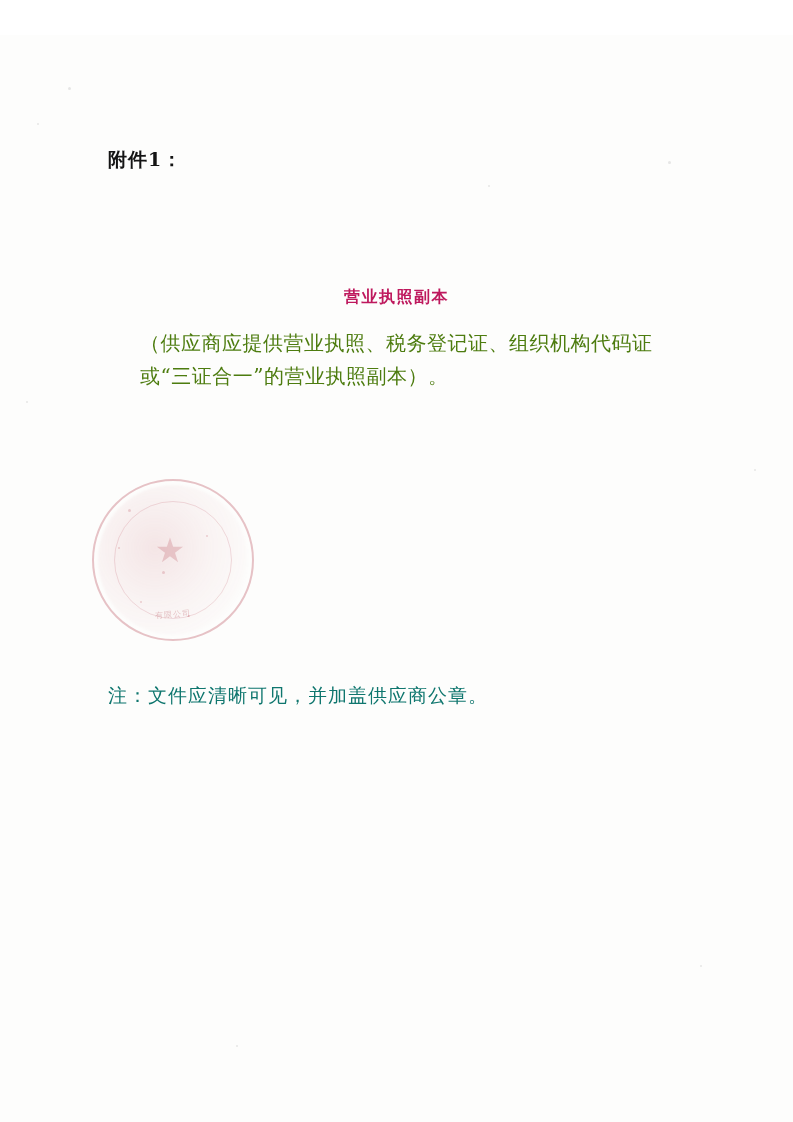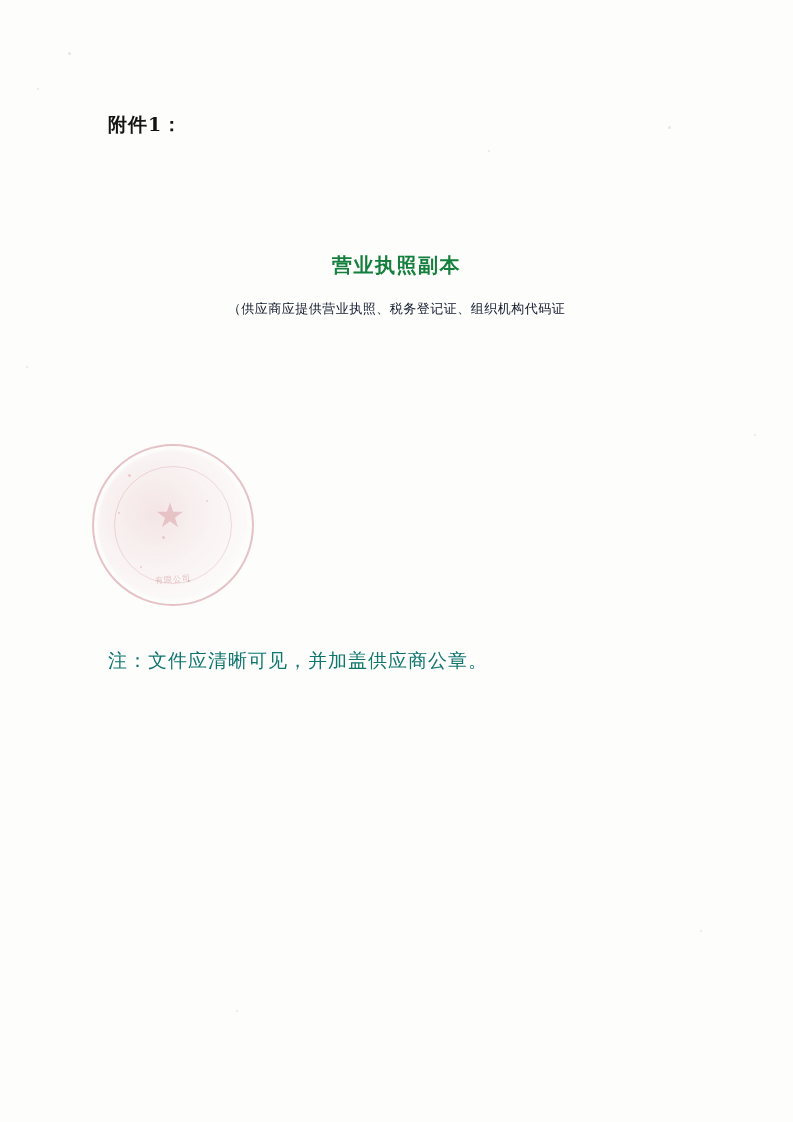--- a/index.html
+++ b/index.html
@@ -14,20 +14,21 @@
     color: #111111;
     overflow: hidden;
     position: relative;
   }
 
   
   .page {
     position: absolute;
     inset: 0;
     background: #fdfdfc;
+    margin-top: 35px;
   }
 
   .scan-noise {
     position: absolute;
     inset: 0;
     pointer-events: none;
     opacity: 0.5;
   }
 
   .speck {
@@ -48,36 +49,35 @@
   }
 
   .doc-title {
     position: absolute;
     left: 0;
     right: 0;
     top: 252px;
     text-align: center;
     font-family: "DejaVu Serif", serif;
     font-weight: bold;
-    font-size: 20px;
+    font-size: 16px;
     letter-spacing: 1.5px;
-    color: #15803d;
+    color: #be185d;
   }
 
   .doc-subtitle {
     position: absolute;
     left: 140px;
     width: 513px;
     top: 292px;
-    text-align: center;
     font-family: "DejaVu Serif", serif;
-    font-size: 13px;
+    font-size: 20px;
     line-height: 33px;
     letter-spacing: 0.5px;
-    color: #0f172a;
+    color: #4d7c0f;
   }
   .doc-subtitle .line2 {
     display: block;
   }
 
   .note {
     position: absolute;
     left: 108px;
     top: 648px;
     font-family: "DejaVu Serif", serif;
@@ -158,20 +158,21 @@
     <div class="speck" style="left:236px; top:1010px; width:2px; height:2px;"></div>
     <div class="speck" style="left:700px; top:930px; width:2px; height:2px;"></div>
   </div>
 
   <div class="attachment-label">附件1：</div>
 
   <div class="doc-title">营业执照副本</div>
 
   <div class="doc-subtitle">
     <span class="line1">（供应商应提供营业执照、税务登记证、组织机构代码证</span>
+    <span class="line2">或“三证合一”的营业执照副本）。</span>
   </div>
 
   <div class="seal">
     <div class="seal-wash"></div>
     <div class="seal-ring"></div>
     <div class="seal-ring inner"></div>
     <div class="seal-star">★</div>
     <div class="seal-arc-text">有限公司</div>
     <div class="seal-flecks">
       <span style="left:40px; top:34px; width:3px; height:3px;"></span>

